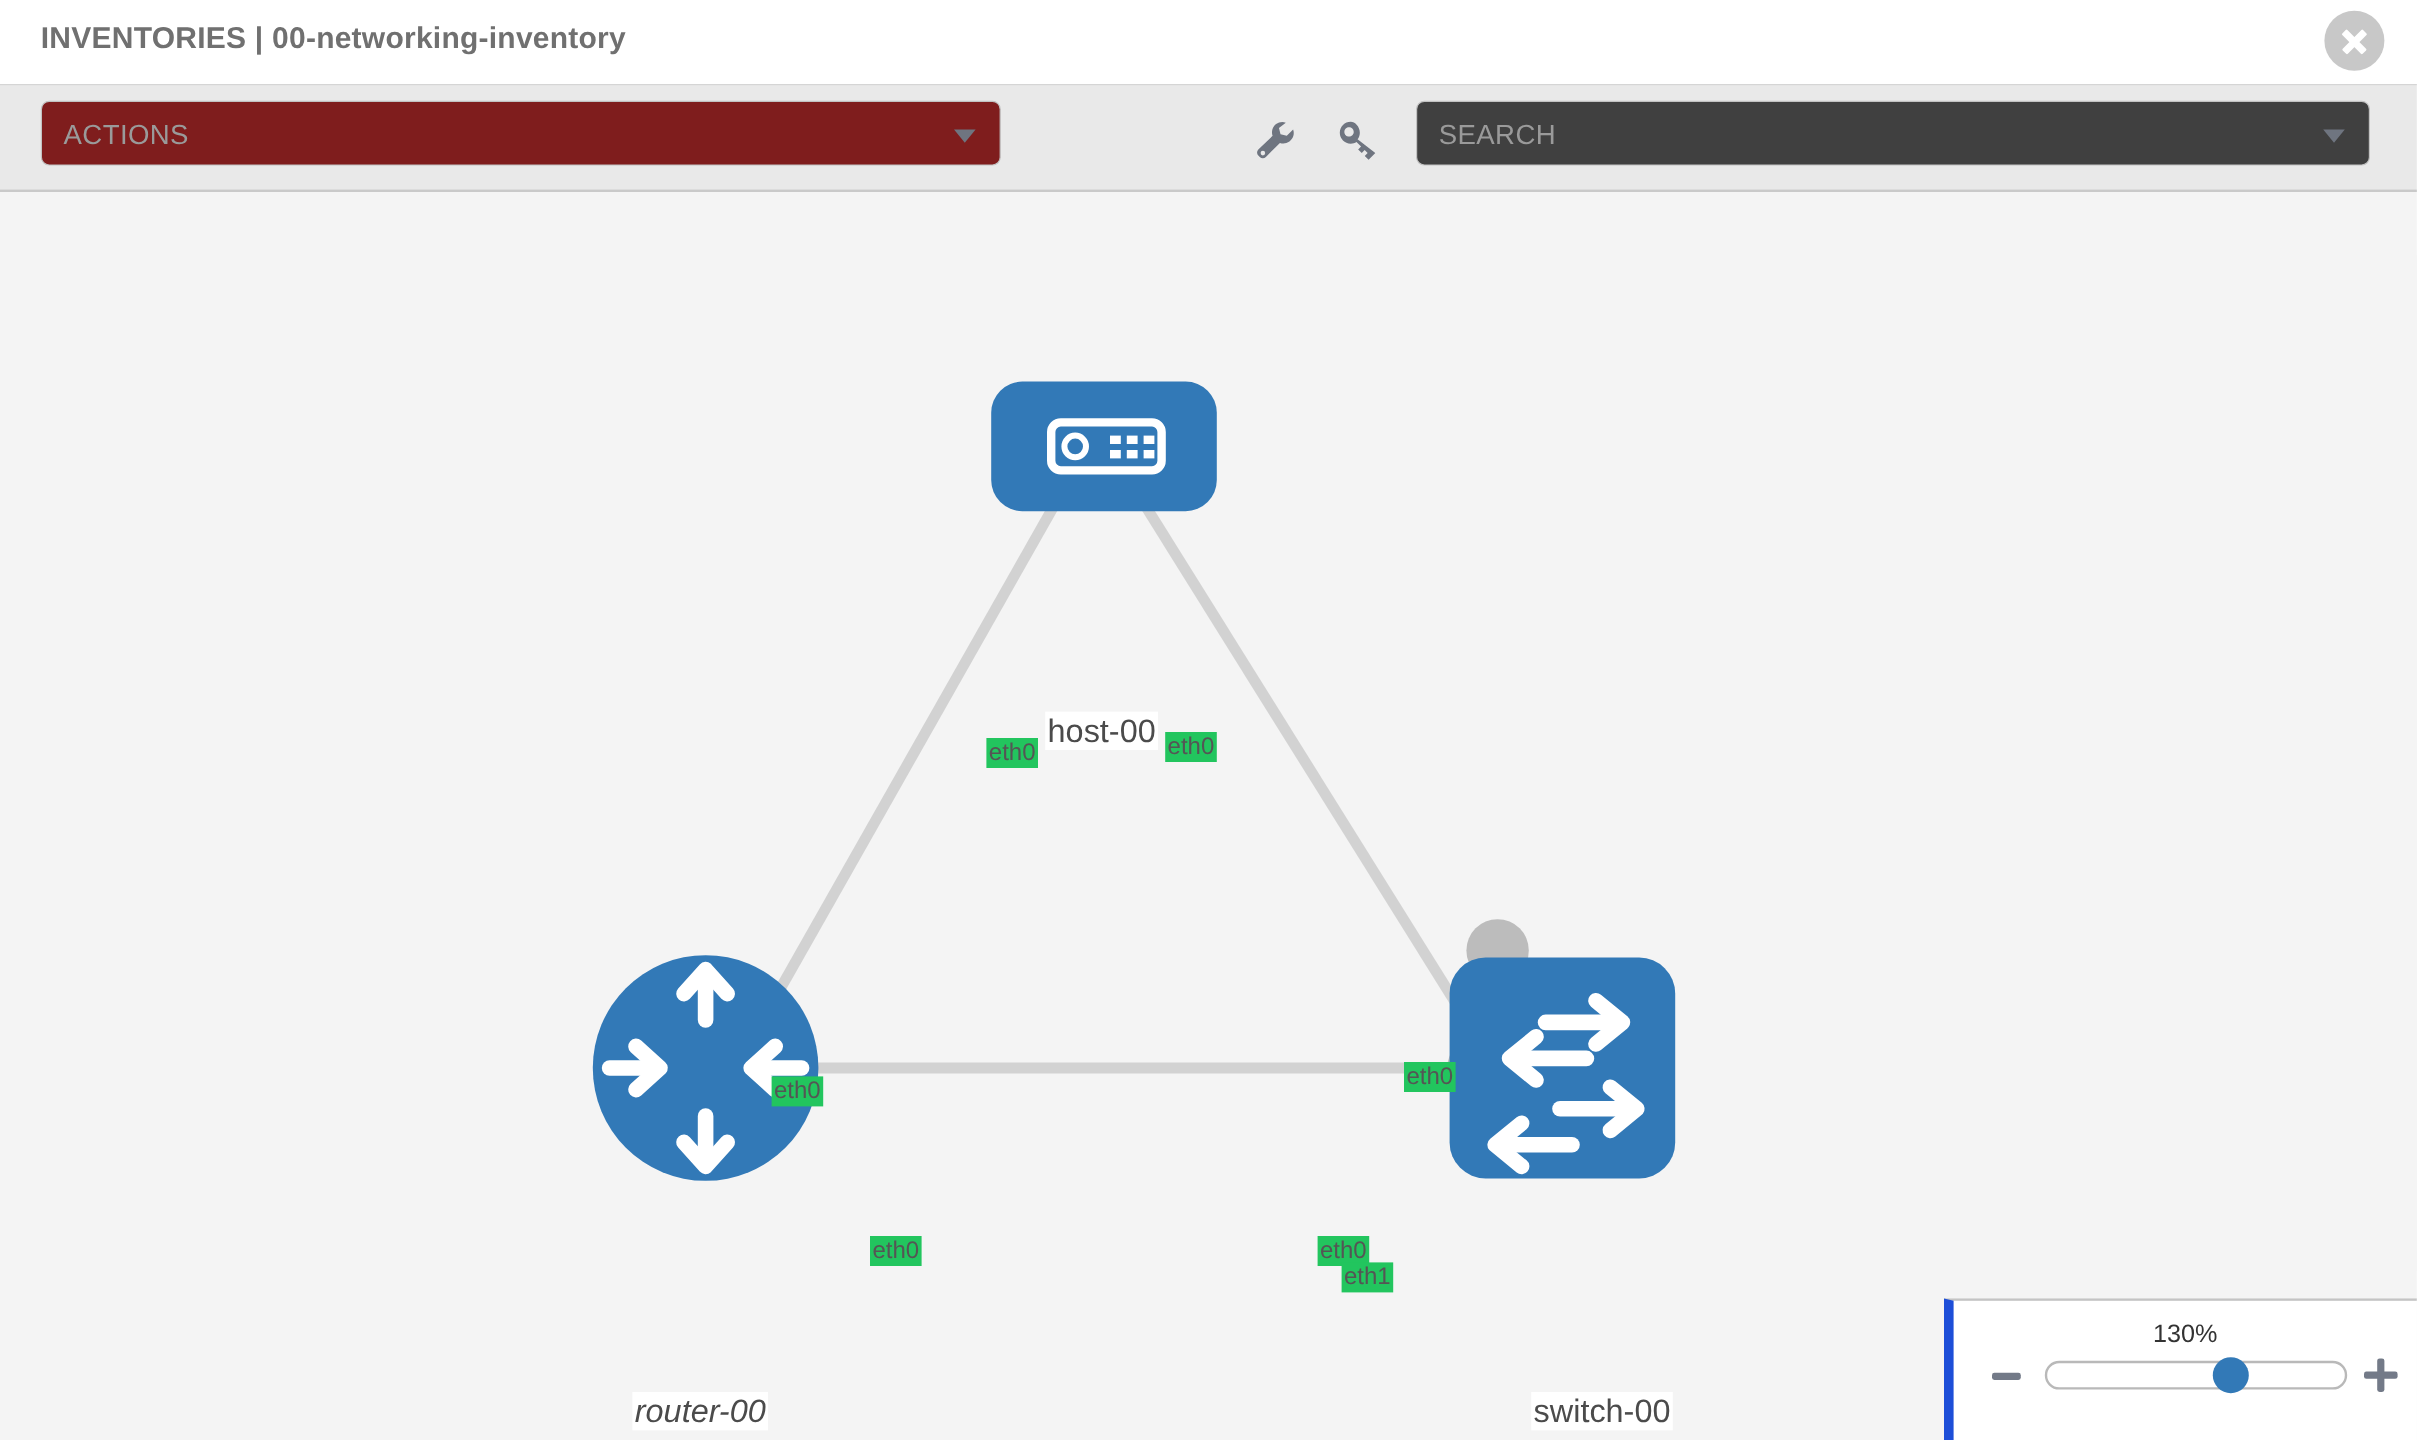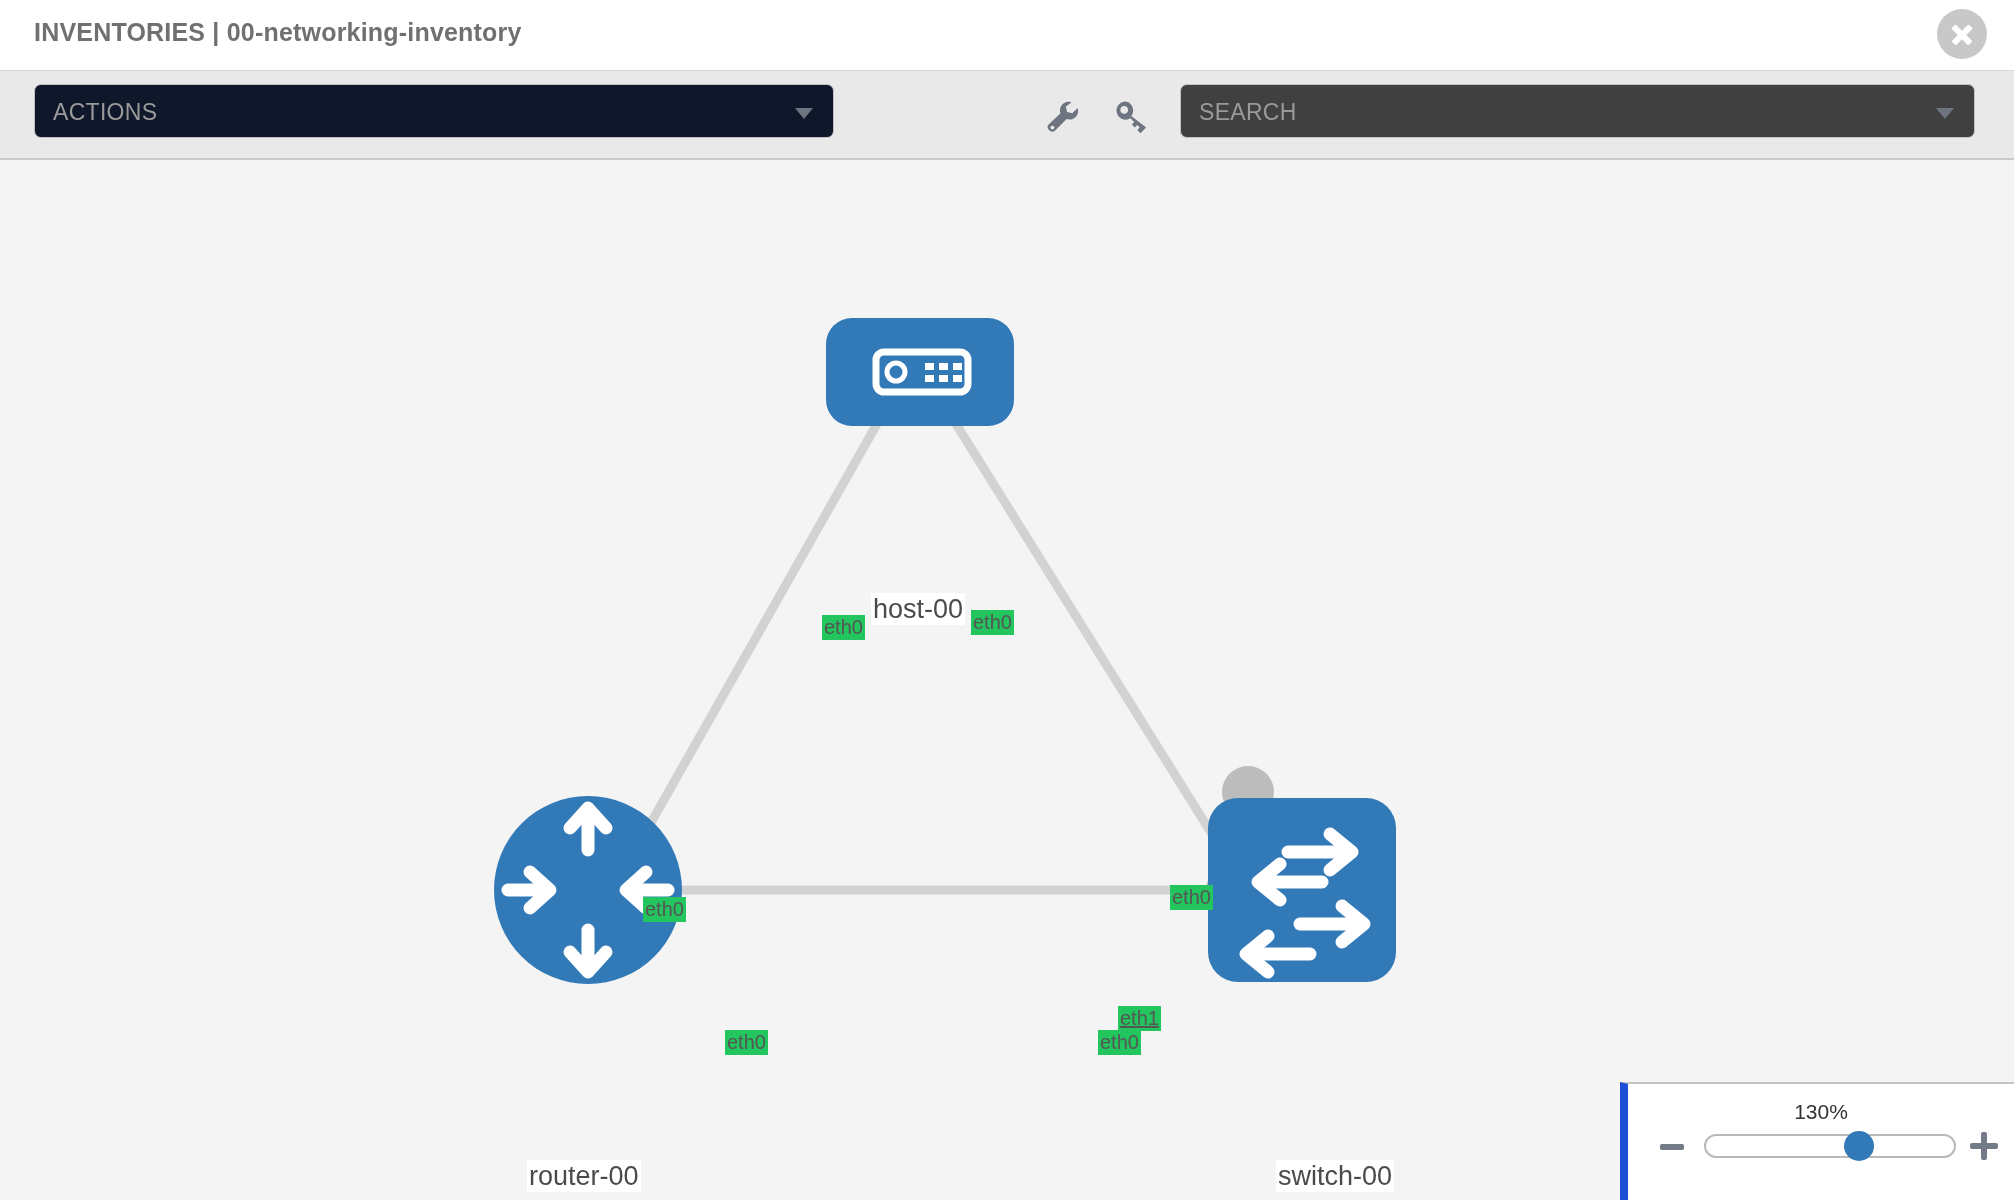--- a/index.html
+++ b/index.html
@@ -74,21 +74,21 @@
     border-top: 1px solid #d5d5d5;
     border-bottom: 2px solid #c9c9c9;
     box-sizing: border-box;
   }
   .actions-select {
     position: absolute;
     left: 34px;
     top: 13px;
     width: 800px;
     height: 54px;
-    background: #0f172a;
+    background: #7f1d1d;
     border: 1px solid #c2c2c2;
     border-radius: 7px;
     box-sizing: border-box;
     cursor: pointer;
   }
   .actions-label {
     position: absolute;
     left: 18px;
     top: 14px;
     font-size: 23px;
@@ -345,32 +345,32 @@
         <line x1="1300" y1="764" x2="1360" y2="764"></line>
         <polyline points="1342,746 1364,764 1342,782"></polyline>
 
         <line x1="1250" y1="794" x2="1310" y2="794"></line>
         <polyline points="1268,776 1246,794 1268,812"></polyline>
       </g>
     </g>
   </svg>
 
   <div class="node-label" style="left:871px; top:433px;">host-00</div>
-  <div class="node-label" style="left:527px; top:1000px;">router-00</div>
+  <div class="node-label" style="left:527px; top:1000px;font-style:italic;">router-00</div>
   <div class="node-label" style="left:1244px; top:1000px;margin-left:32px;">switch-00</div>
 
   <div class="iface-label" style="left:822px; top:455px;">eth0</div>
   <div class="iface-label" style="left:643px; top:737px;">eth0</div>
 
   <div class="iface-label" style="left:971px; top:450px;">eth0</div>
   <div class="iface-label" style="left:1170px; top:725px;">eth0</div>
 
   <div class="iface-label" style="left:725px; top:870px;">eth0</div>
   <div class="iface-label" style="left:1098px; top:870px;">eth0</div>
-  <div class="iface-label" style="left:1118px; top:846px;text-decoration:underline;">eth1</div>
+  <div class="iface-label" style="left:1118px; top:892px;">eth1</div>
 </div>
 
 <div class="zoom-panel">
   <div class="zoom-level">130%</div>
   <div class="zoom-minus"></div>
   <div class="zoom-track"></div>
   <div class="zoom-thumb" style="left: 215.86px;"></div>
   <div class="zoom-plus"></div>
 </div>
 

